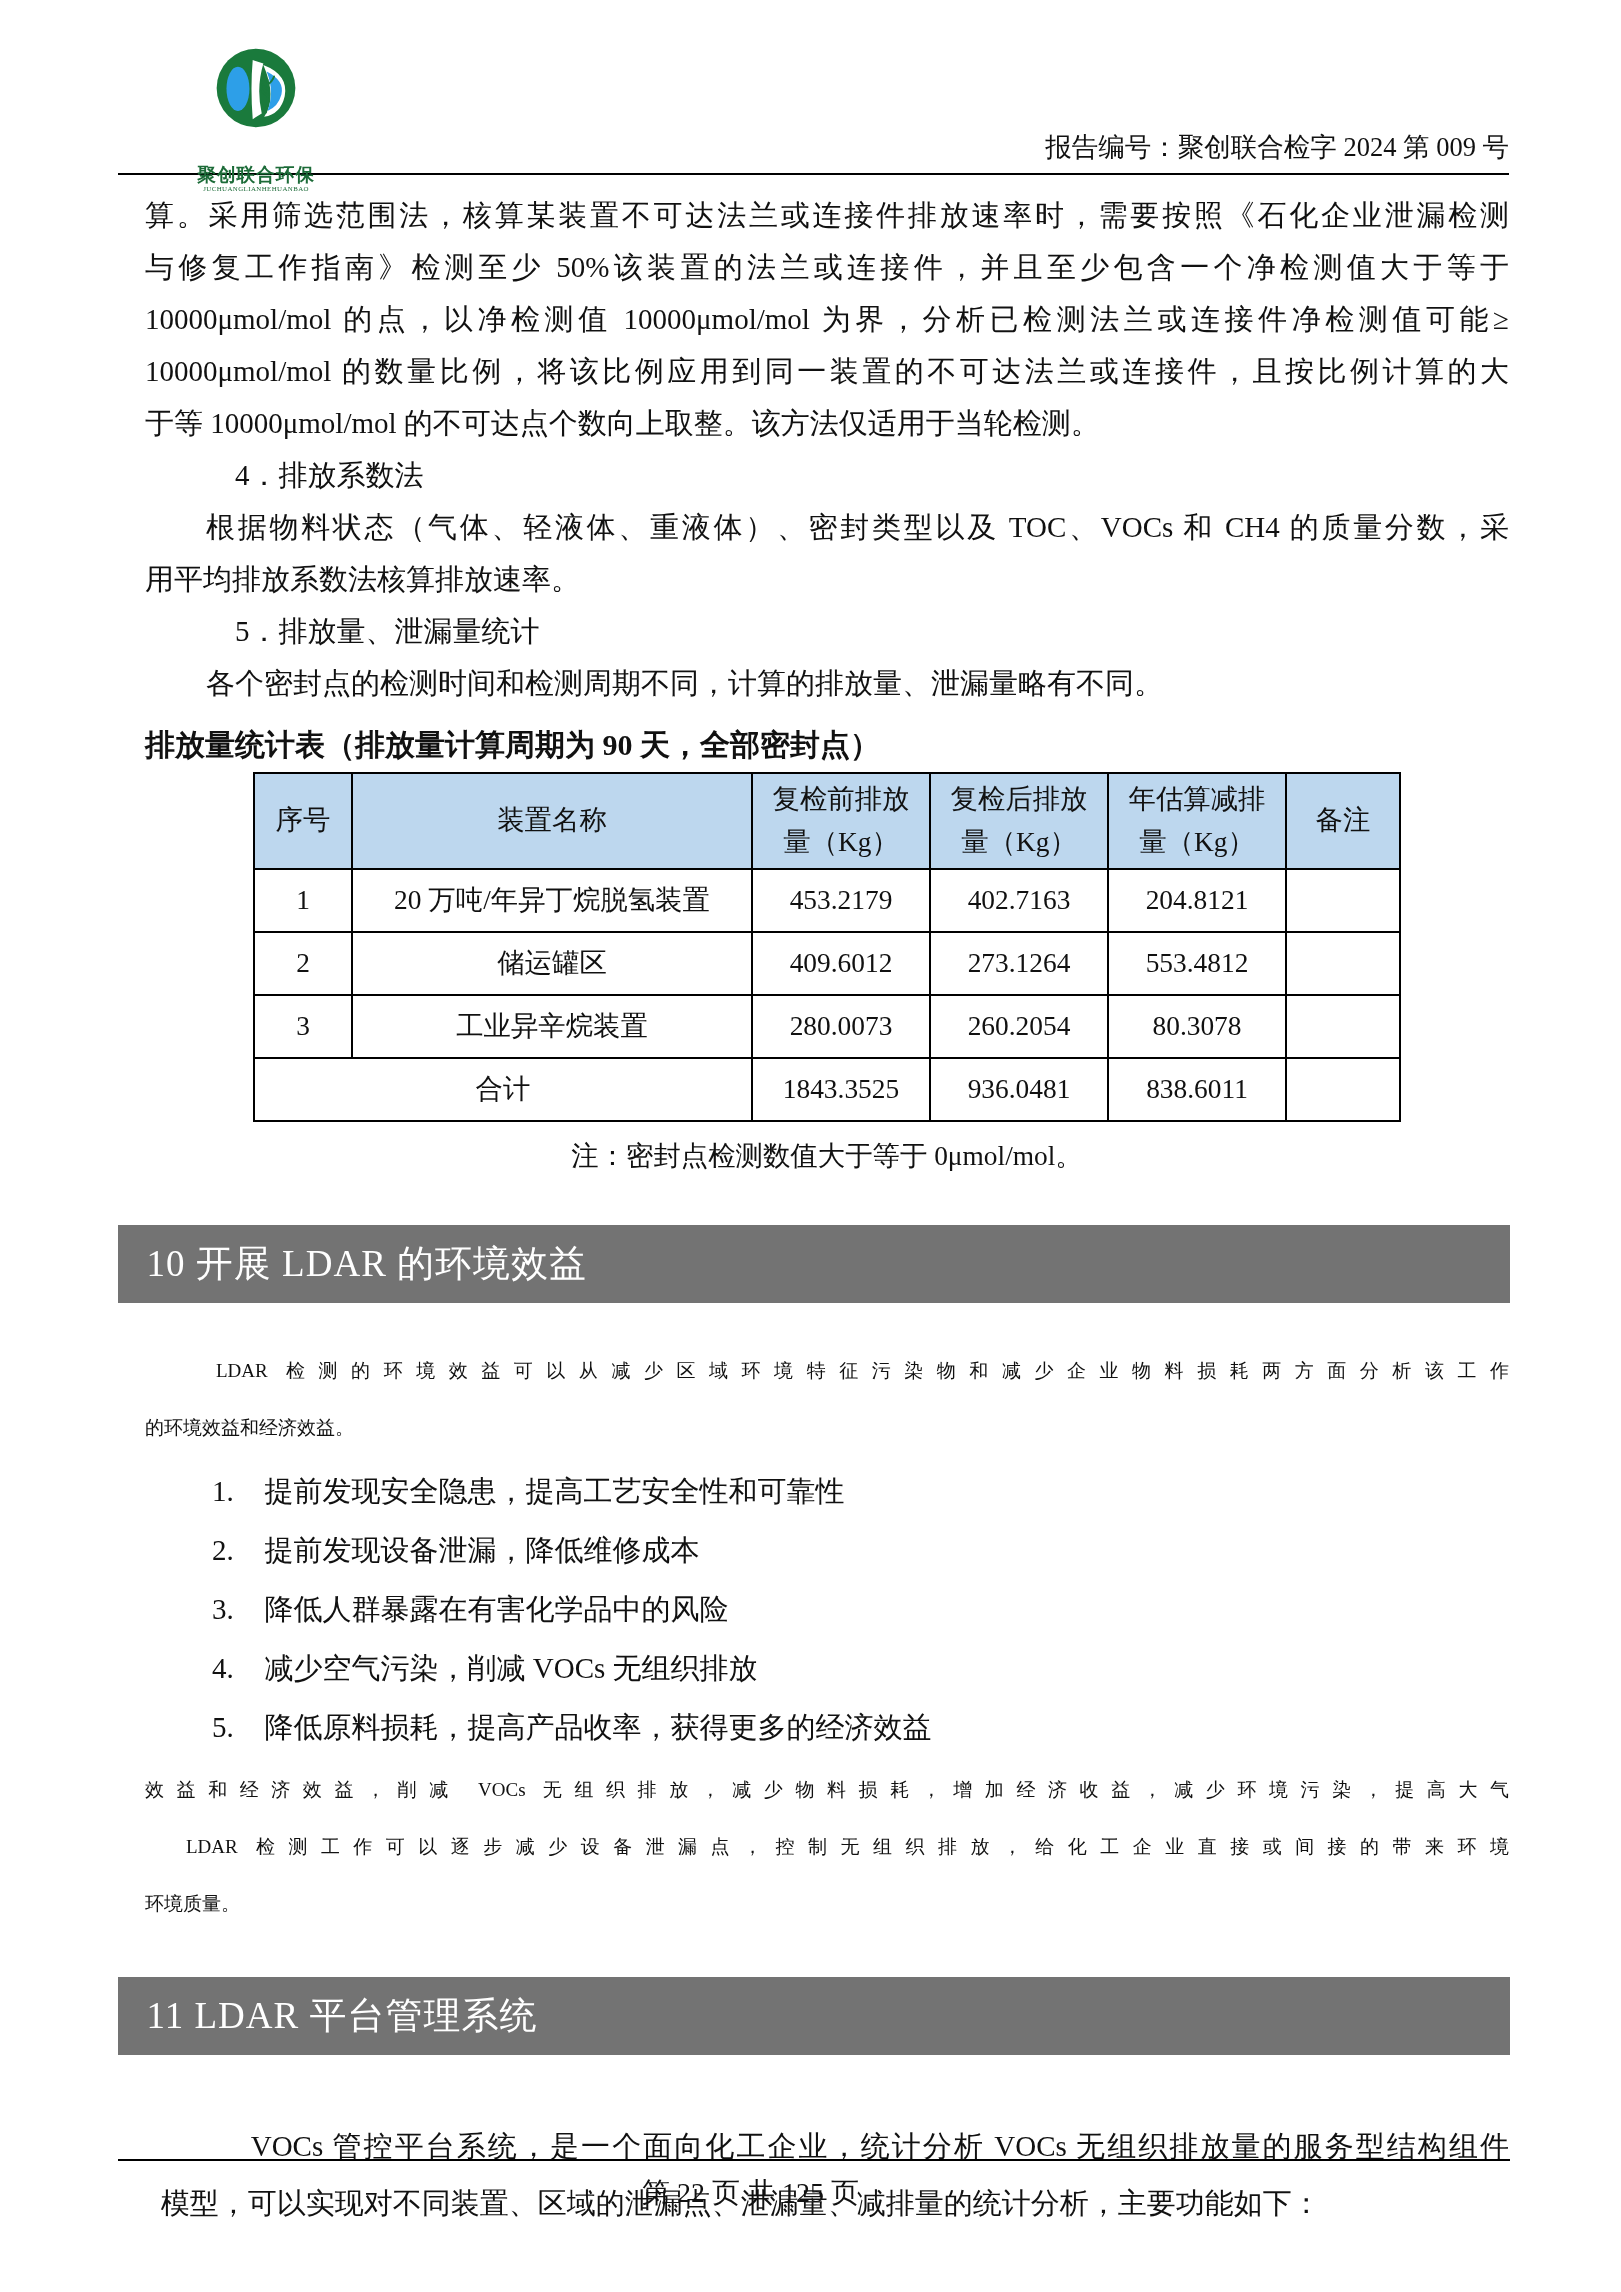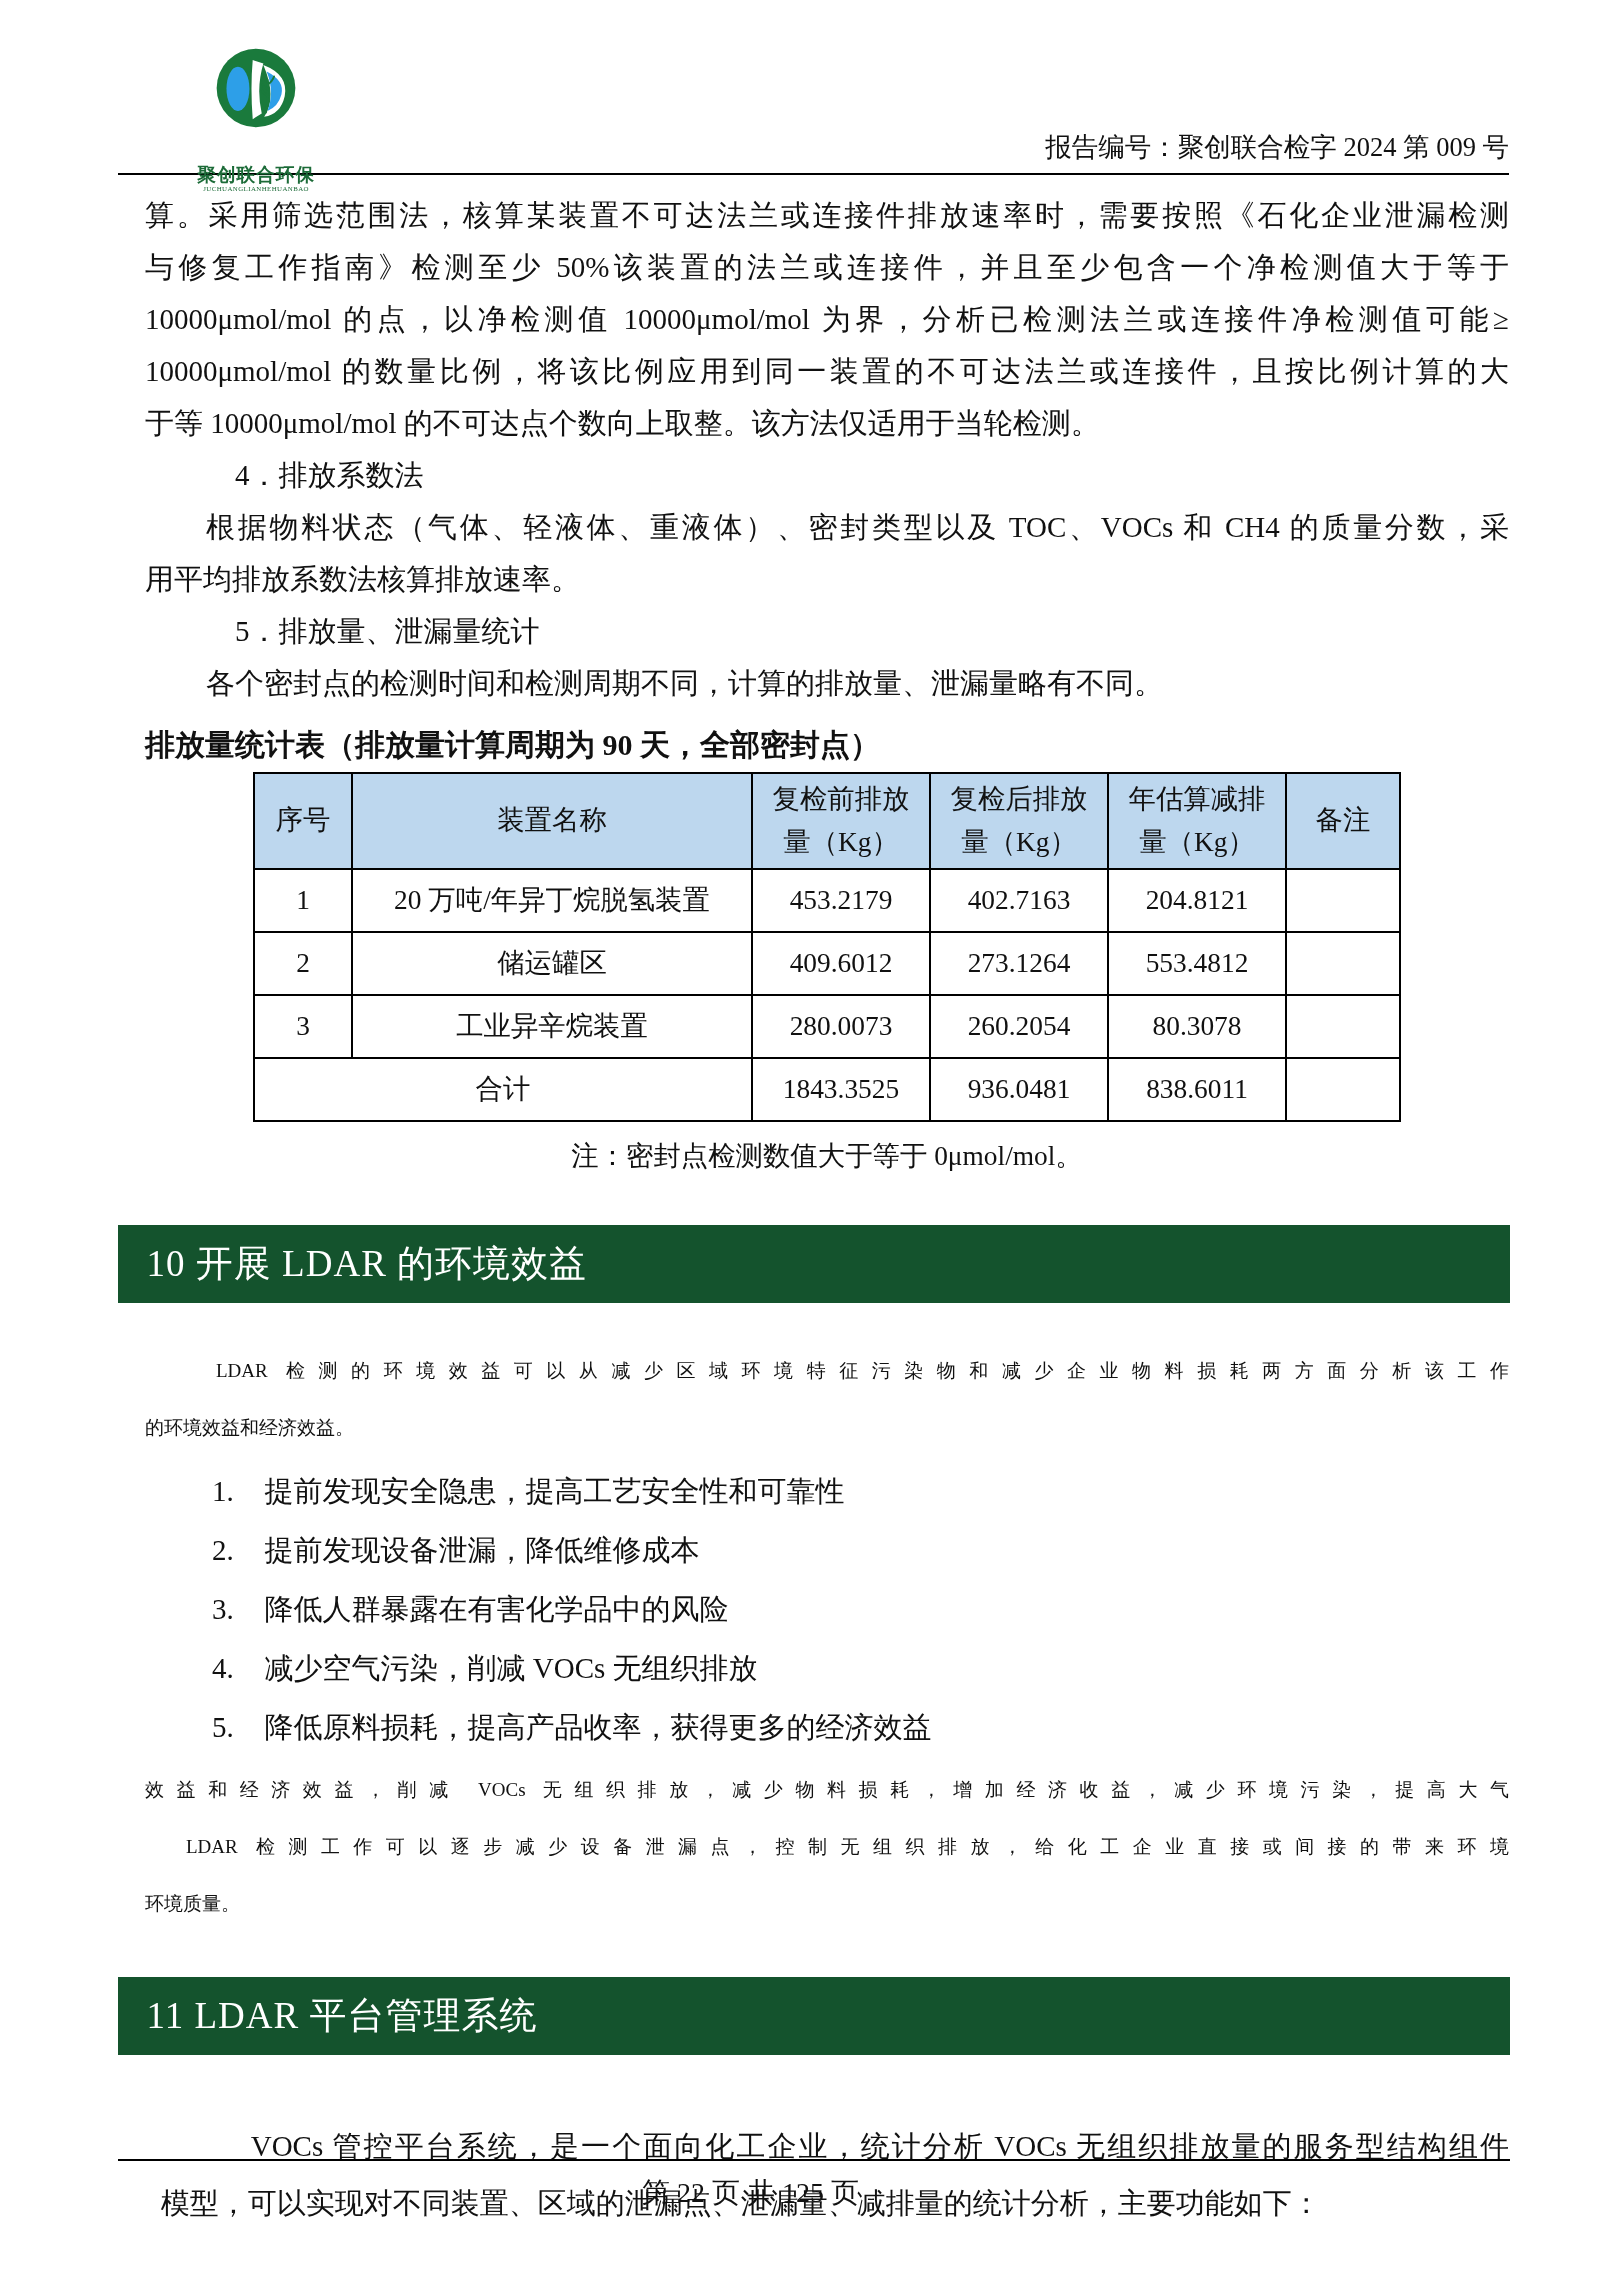--- a/index.html
+++ b/index.html
@@ -32,21 +32,21 @@
   
   .tbl-title { margin-top:14px; font-size:30px; font-weight:bold; line-height:43px; }
   table.emtable { border-collapse:collapse; margin:6px auto 0; table-layout:fixed; }
   .emtable th, .emtable td { border:2px solid #000; text-align:center; vertical-align:middle;
       font-weight:normal; padding:0 5.9px; overflow:hidden; }
   .emtable th { background:#bdd7ee; font-size:27.4px; line-height:43px; height:94px; }
   .emtable td { font-size:27.4px; height:61px; }
   .tbl-note { margin-top:15.7px; text-align:center; font-size:27.4px; line-height:39px; }
 
   
-  .banner { margin-left:-27.4px; width:1392px; height:78px; background:#14532d;
+  .banner { margin-left:-27.4px; width:1392px; height:78px; background:#737373;
             color:#ffffff; font-size:37px; line-height:78px; padding-left:29px;
             box-sizing:border-box; letter-spacing:1px; }
   .banner1 { margin-top:49px; }
   .banner2 { margin-top:45px; }
 
   
   .s10p { font-size:19px; line-height:57px; }
   .s10p1 { margin-top:39px; }
   .benefit-list { margin-top:5.9px; padding-left:67px; }
   .benefit-item { font-size:29px; line-height:59px; }

